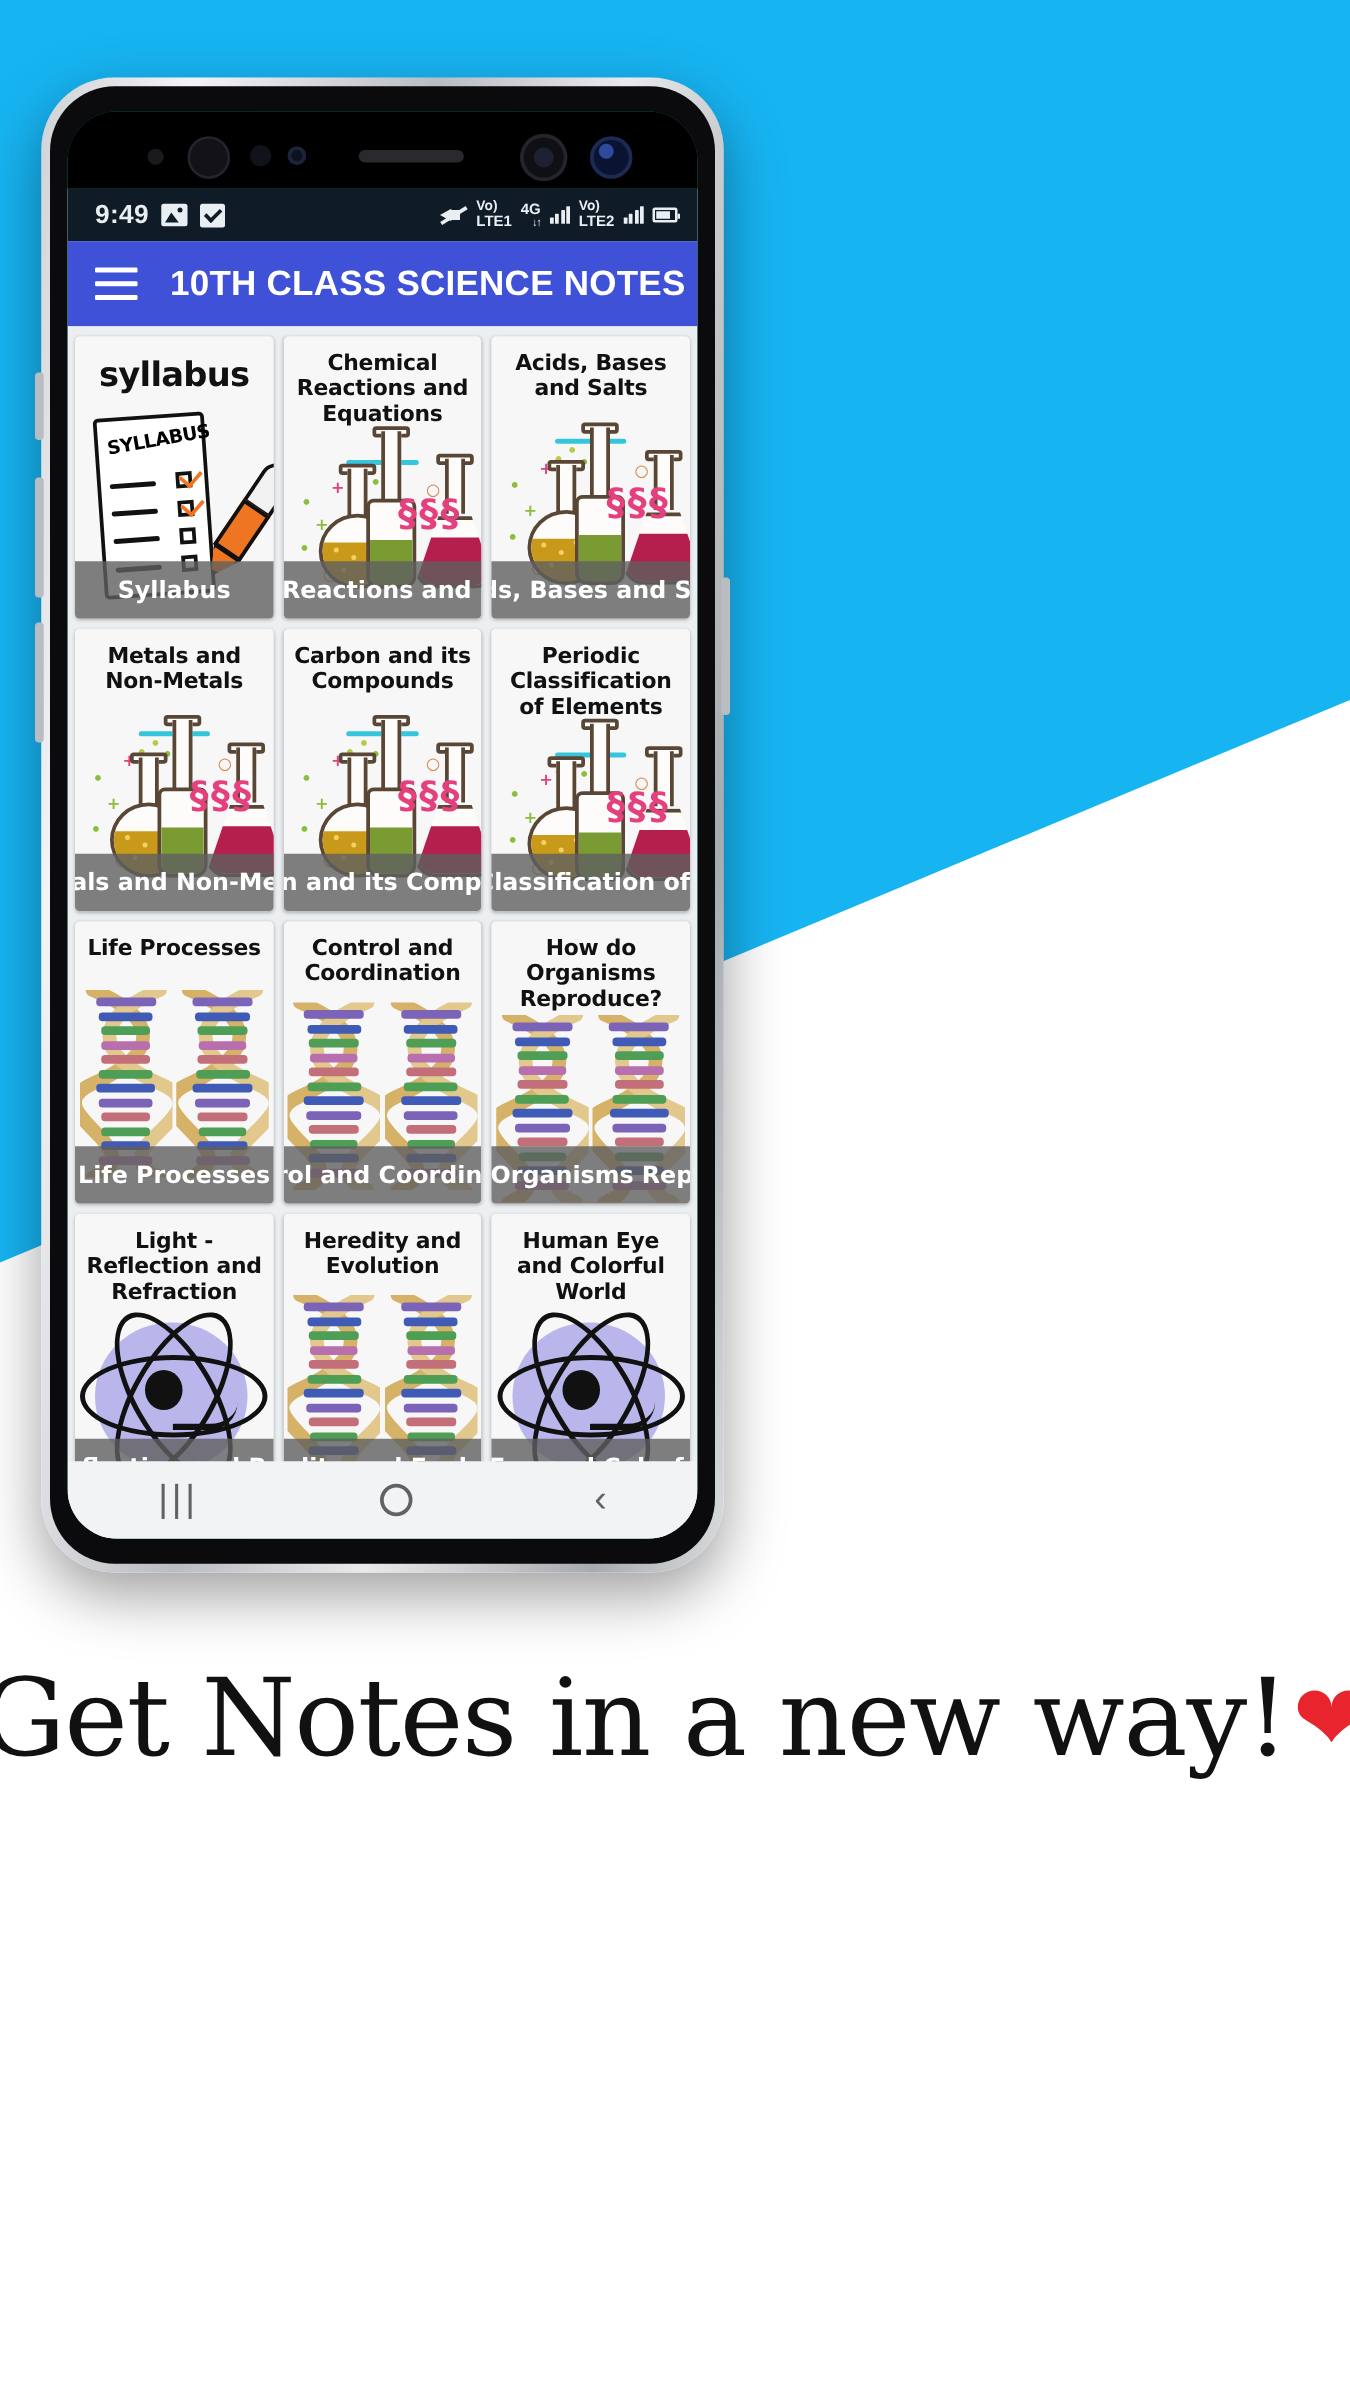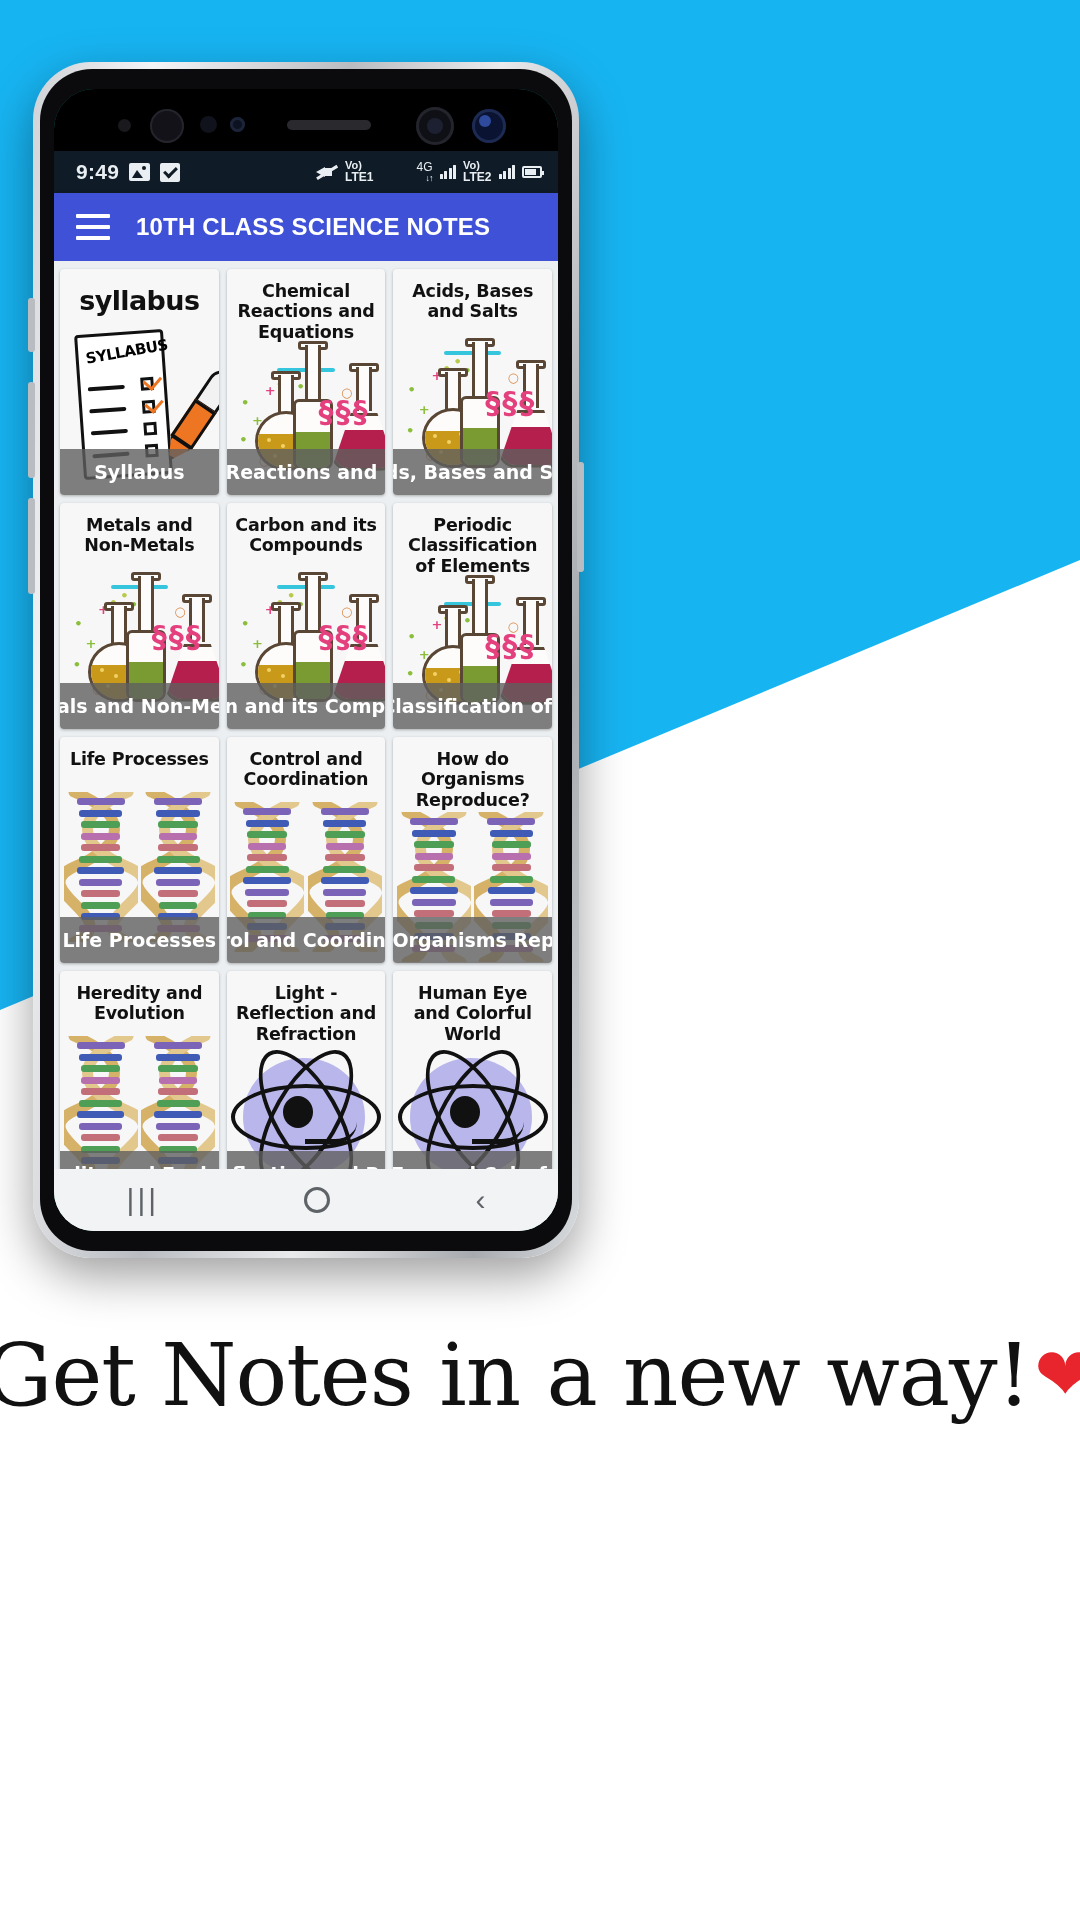--- a/index.html
+++ b/index.html
@@ -118,42 +118,42 @@
     border-top:5px solid transparent;border-bottom:5px solid transparent;
     border-right:9px solid #e9eef2;
   }
   .mute-ico .box{position:absolute;left:8px;top:5px;width:8px;height:8px;background:#e9eef2;}
   .mute-ico .slash{
     position:absolute;left:-1px;top:8px;width:24px;height:2.5px;background:#e9eef2;
     transform:rotate(-32deg);
   }
   .volte{ line-height:1.02; text-align:left; font-weight:bold; font-size:12px;}
   .volte .t{ font-size:11px; }
-  .g4{ line-height:1.02; text-align:right; font-weight:normal; font-size:12px;margin-left:36px;}
+  .g4{ line-height:1.02; text-align:right; font-weight:bold; font-size:12px;}
   .g4 .arrows{ font-size:9px; letter-spacing:-1px;}
   .bars{ display:flex; align-items:flex-end; gap:1.5px; height:15px;}
   .bars i{ display:block;width:3px;background:#e9eef2;border-radius:.5px;}
   .bars i:nth-child(1){height:5px;}
   .bars i:nth-child(2){height:8px;}
   .bars i:nth-child(3){height:11px;}
   .bars i:nth-child(4){height:14px;}
   .batt{ width:20px;height:12px;border:2px solid #e9eef2;border-radius:2px;position:relative;}
   .batt::after{content:"";position:absolute;right:-4px;top:3px;width:2px;height:4px;background:#e9eef2;}
   .batt::before{content:"";position:absolute;left:1px;top:1px;bottom:1px;width:70%;background:#e9eef2;}
 
   
   .appbar{
     height:68px; background:#3f51d6;
     display:flex; align-items:center; gap:26px; padding-left:22px;
     box-shadow:0 2px 5px rgba(0,0,0,.25);
   }
   .hamburger{ width:34px; display:flex; flex-direction:column; gap:7px; cursor:pointer;}
   .hamburger span{ display:block;height:4px;background:#fff;border-radius:1px;}
   .appbar-title{
-    color:#fff; font-size:24px; font-weight:bold; letter-spacing:.2px;
+    color:#fff; font-size:28px; font-weight:bold; letter-spacing:.2px;
     font-family:"Liberation Sans", sans-serif;
   }
 
   
   .grid{
     padding:8px 6px 0 6px;
     display:grid;
     grid-template-columns:repeat(3,1fr);
     gap:8px;
     background:#eceff1;
@@ -783,20 +783,38 @@
                     <div class="rung" style="top:121px;background:#3f5bb5;margin-left:4.240582347456735px;margin-right:4.240582347456735px;"></div>
                     <div class="rung" style="top:132.5px;background:#b86fae;margin-left:2.5626348786798885px;margin-right:2.5626348786798885px;"></div>
     </div>
                 </div>
                 <div class="card-label">
                   <span>How do Organisms Reproduce?</span>
                 </div>
               </div>
             </div>
             <div class="card">
+              <div class="card-title">Light - Reflection and Refraction</div>
+              <div class="card-art">
+                <div class="art-atom">
+                  <div class="atom">
+      <div class="blob"></div>
+      <div class="orb o1"></div>
+      <div class="orb o2"></div>
+      <div class="orb o3"></div>
+      <div class="nuc"></div>
+      <div class="tail"></div>
+    </div>
+                </div>
+                <div class="card-label">
+                  <span>Light- Reflection and Refraction</span>
+                </div>
+              </div>
+            </div>
+            <div class="card">
               <div class="card-title">Heredity and Evolution</div>
               <div class="card-art">
                 <div class="art-dna">
                   <div class="dna">
       <svg class="helix" viewBox="0 0 74 150" preserveAspectRatio="none">
         <path d="M10 0 C 64 22, 64 52, 10 75 C -40 98, 64 128, 10 150" stroke="#d6b268" stroke-width="11" fill="none" stroke-linecap="round"></path>
         <path d="M64 0 C 10 22, 10 52, 64 75 C 118 98, 10 128, 64 150" stroke="#e3c88e" stroke-width="11" fill="none" stroke-linecap="round"></path>
       </svg>
       <div class="rung" style="top:6px;background:#7b63b8;margin-left:0px;margin-right:0px;"></div>
                     <div class="rung" style="top:17.5px;background:#3f5bb5;margin-left:2.385024661649936px;margin-right:2.385024661649936px;"></div>
@@ -829,51 +847,33 @@
                     <div class="rung" style="top:121px;background:#3f5bb5;margin-left:4.240582347456735px;margin-right:4.240582347456735px;"></div>
                     <div class="rung" style="top:132.5px;background:#b86fae;margin-left:2.5626348786798885px;margin-right:2.5626348786798885px;"></div>
     </div>
                 </div>
                 <div class="card-label">
                   <span>Heredity and Evolution</span>
                 </div>
               </div>
             </div>
             <div class="card">
-              <div class="card-title">Light - Reflection and Refraction</div>
+              <div class="card-title">Human Eye and Colorful World</div>
               <div class="card-art">
                 <div class="art-atom">
                   <div class="atom">
       <div class="blob"></div>
       <div class="orb o1"></div>
       <div class="orb o2"></div>
       <div class="orb o3"></div>
       <div class="nuc"></div>
       <div class="tail"></div>
     </div>
                 </div>
                 <div class="card-label">
-                  <span>Light- Reflection and Refraction</span>
-                </div>
-              </div>
-            </div>
-            <div class="card">
-              <div class="card-title">Human Eye and Colorful World</div>
-              <div class="card-art">
-                <div class="art-atom">
-                  <div class="atom">
-      <div class="blob"></div>
-      <div class="orb o1"></div>
-      <div class="orb o2"></div>
-      <div class="orb o3"></div>
-      <div class="nuc"></div>
-      <div class="tail"></div>
-    </div>
-                </div>
-                <div class="card-label">
                   <span>Human Eye and Colorful World</span>
                 </div>
               </div>
             </div>
           </div>
 
         <div class="navbar">
           <div class="nav-recent">|||</div>
           <div class="nav-home"></div>
           <div class="nav-back">‹</div>

